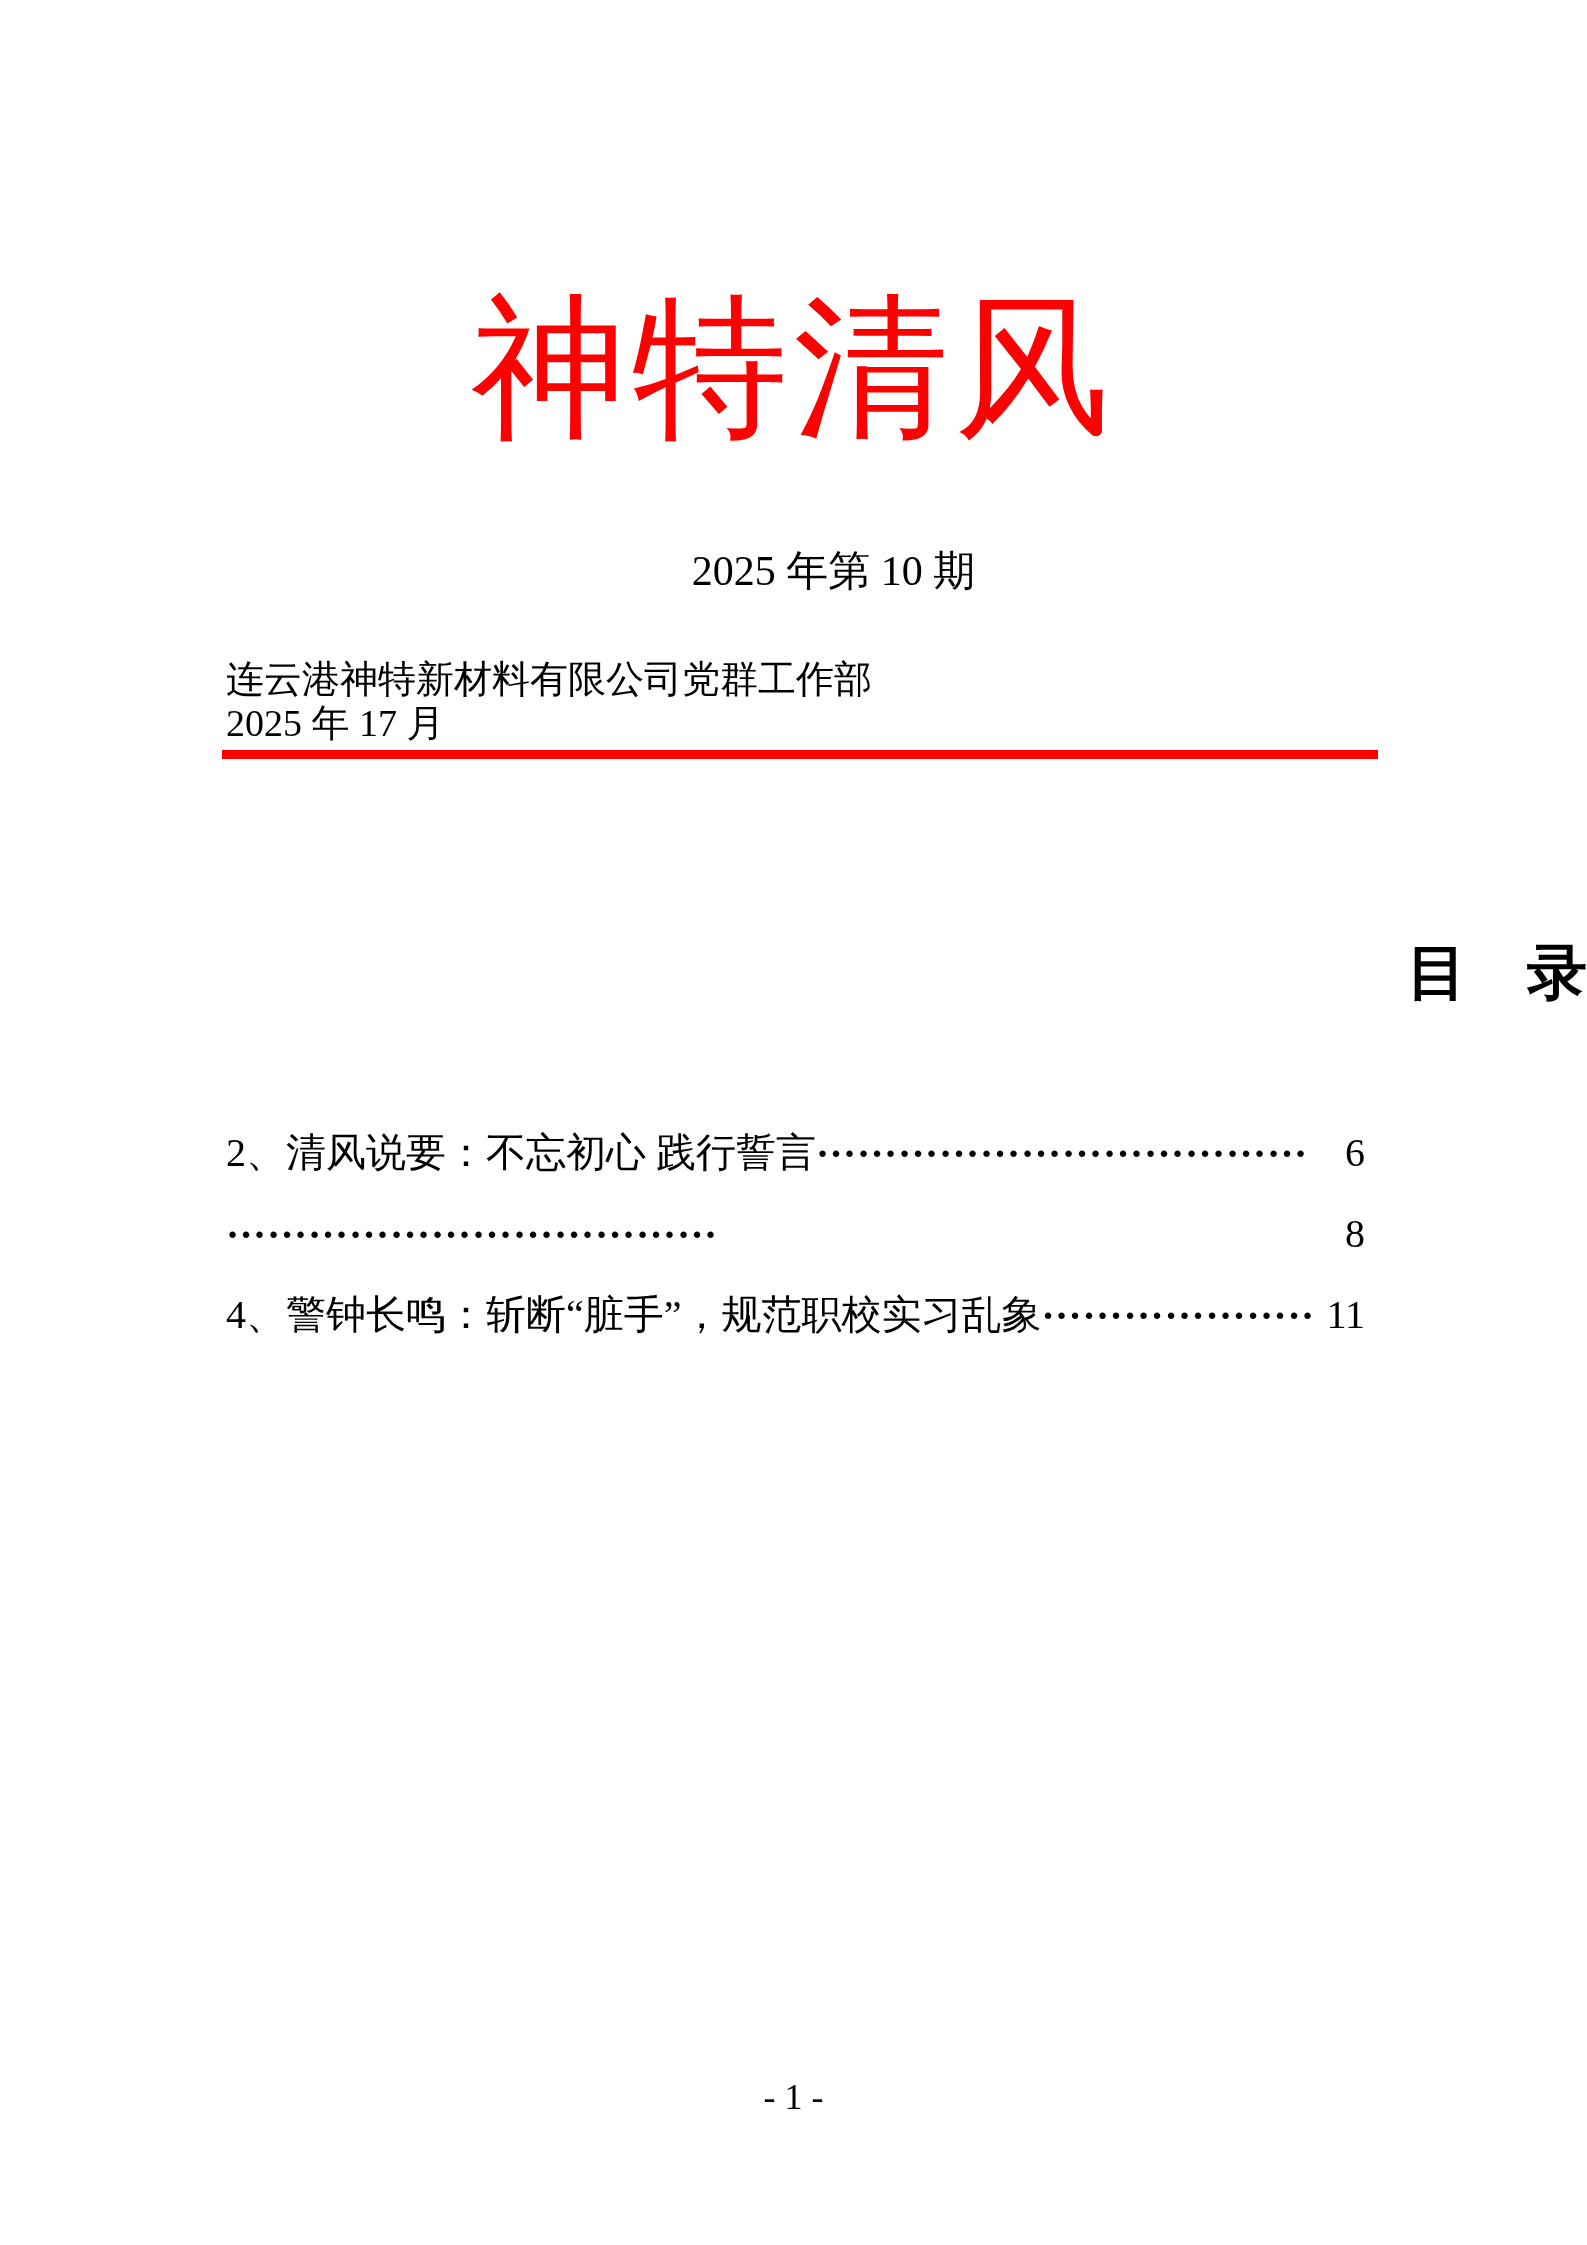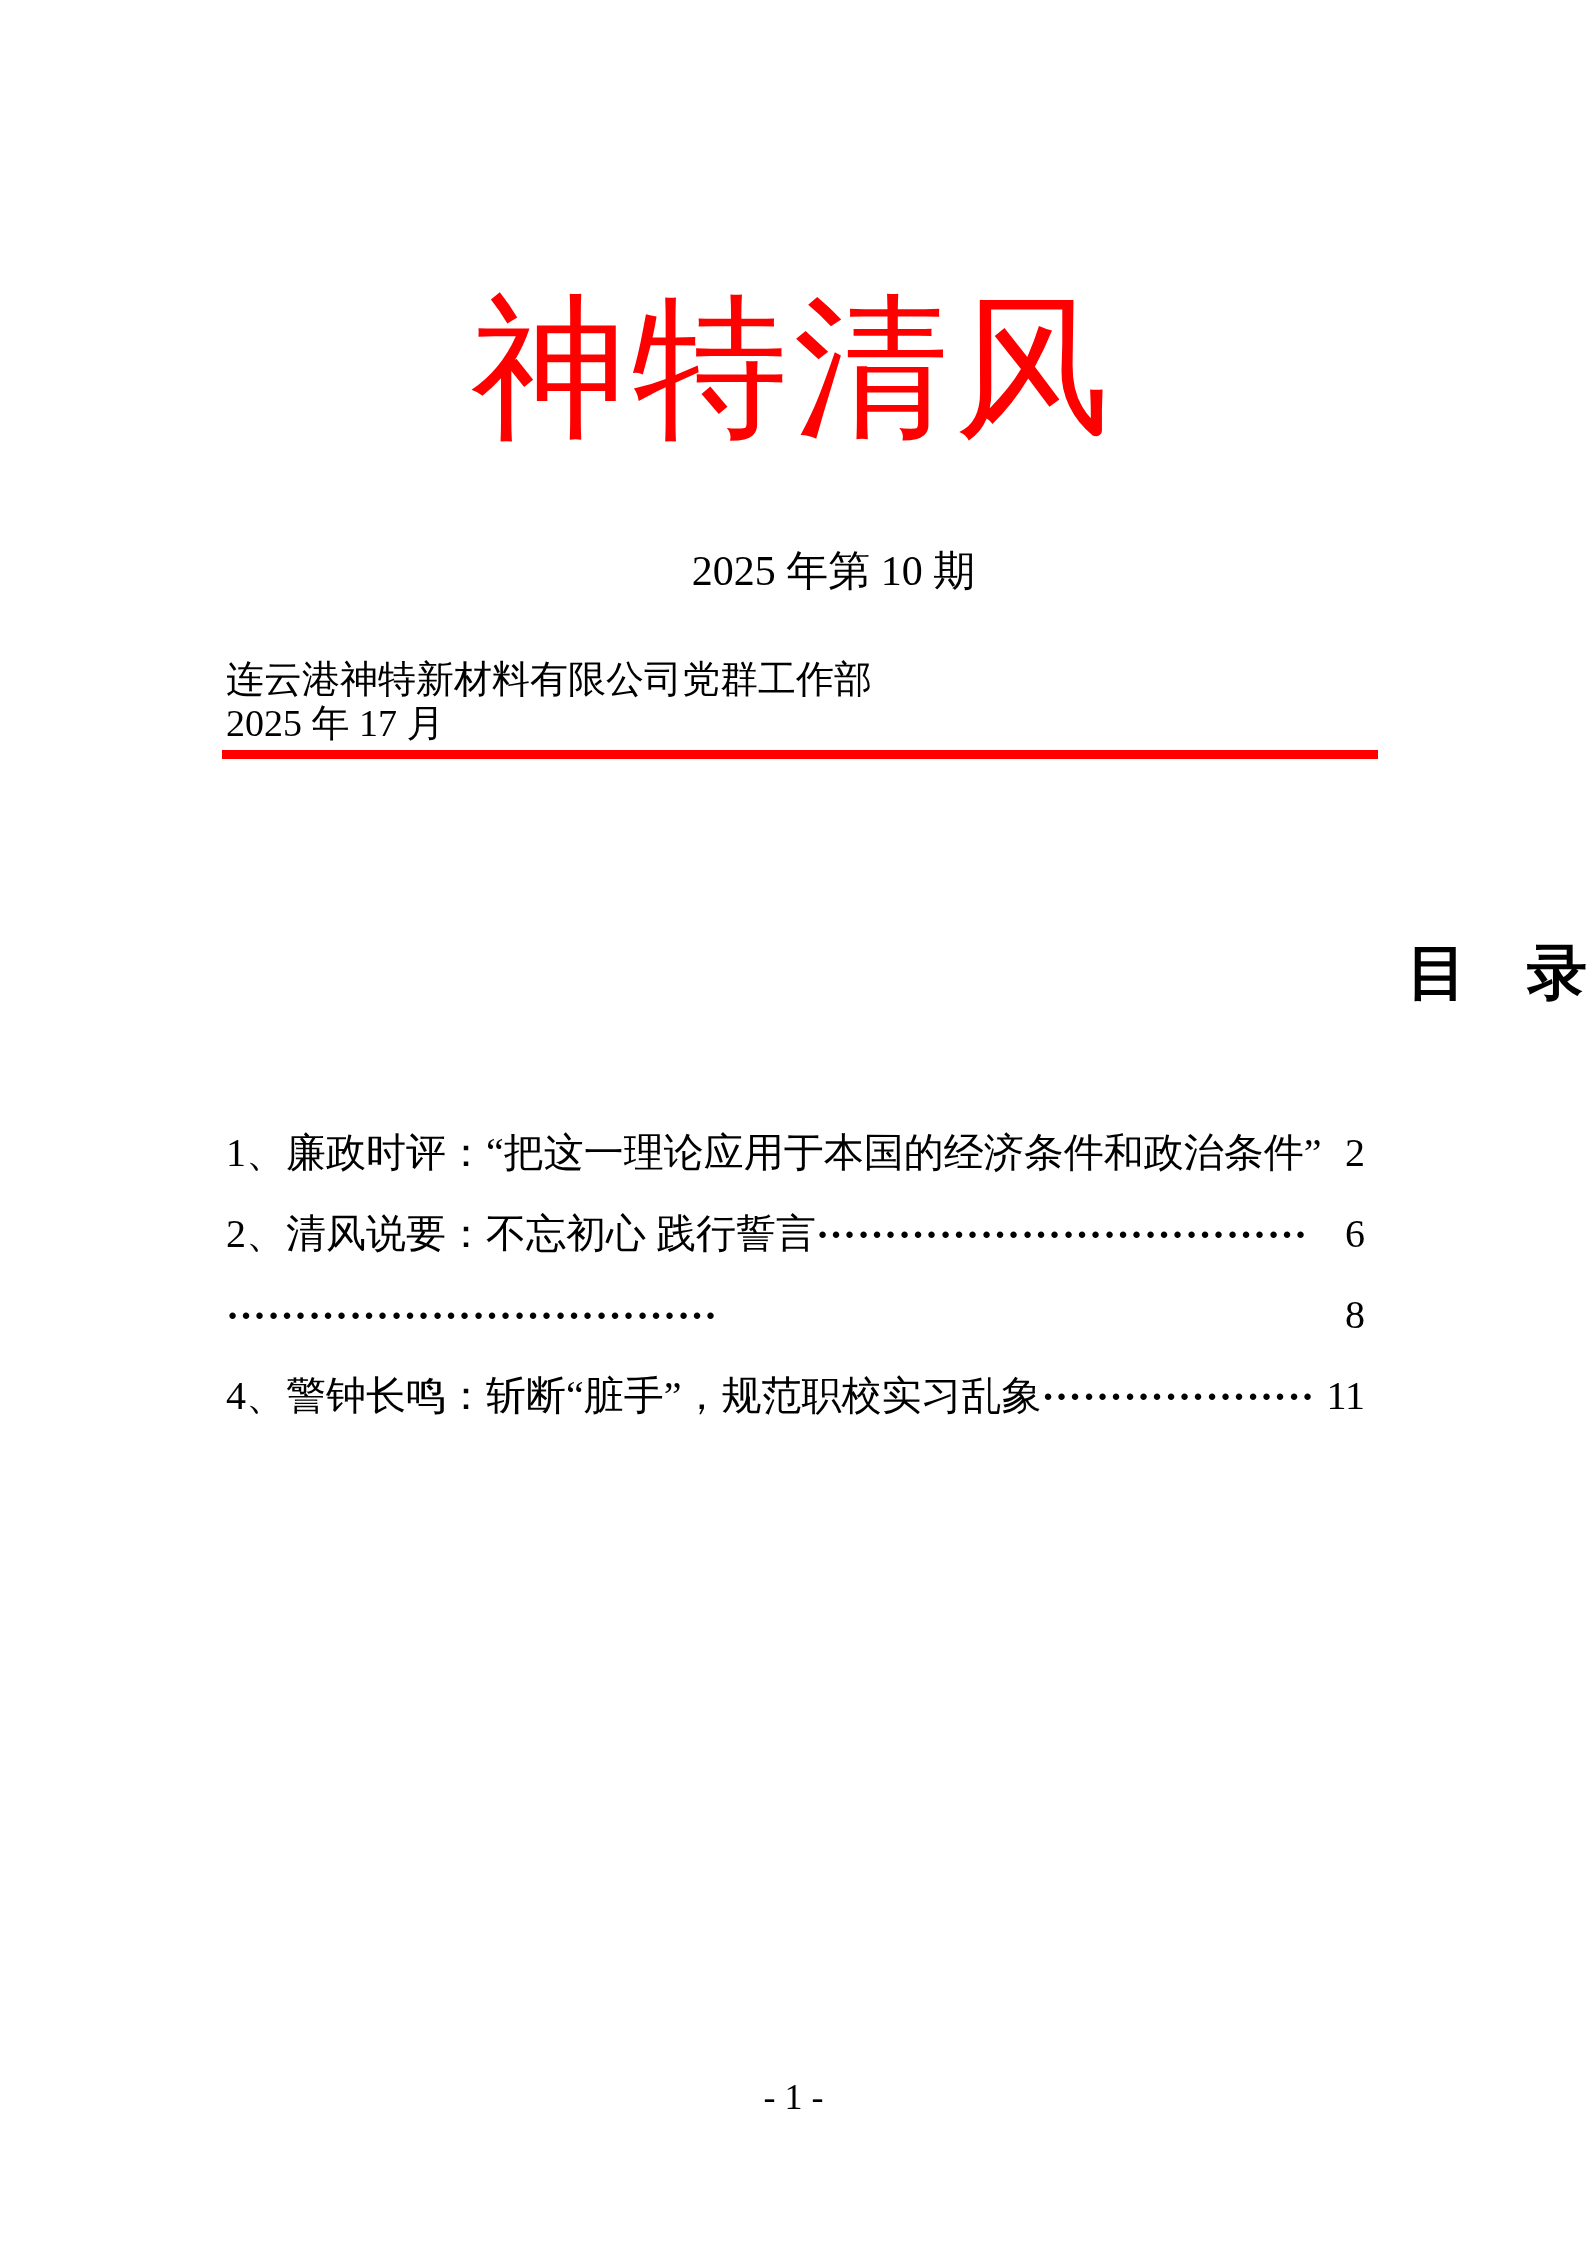--- a/index.html
+++ b/index.html
@@ -122,25 +122,20 @@
   <span>连云港神特新材料有限公司党群工作部</span>
   <span>2025 年 17 月</span>
 </div>
 
 <div class="abs red-rule"></div>
 
 <div class="abs toc-heading">目　录</div>
 
 <div class="abs toc-list">
 
-  <div class="toc-row">
-    <span class="toc-label">1、廉政时评：“把这一理论应用于本国的经济条件和政治条件”</span>
-    <span class="toc-leader"></span>
-    <span class="toc-page">2</span>
-  </div>
 
   <div class="toc-row">
     <span class="toc-label">2、清风说要：不忘初心 践行誓言</span>
     <span class="toc-leader">………………………………</span>
     <span class="toc-page">6</span>
   </div>
 
   <div class="toc-row">
     <span class="toc-leader">………………………………</span>
     <span class="toc-page">8</span>

